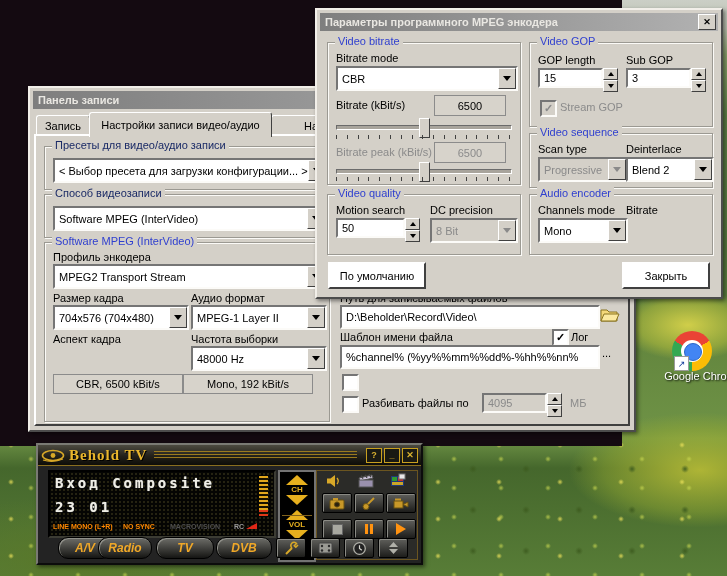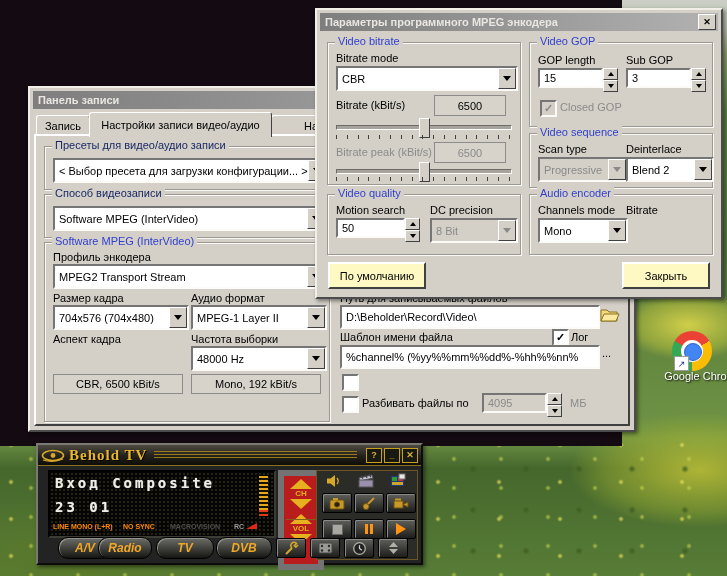--- a/index.html
+++ b/index.html
@@ -47,21 +47,21 @@
   .combo{position:absolute;background:#fff;border:2px solid;border-color:#757575 #fcfbf8 #fcfbf8 #757575;
     display:flex;align-items:center;padding-left:4px;white-space:nowrap;overflow:hidden}
   .combo .cbtn{margin-left:auto;width:16px;align-self:stretch;background:#d4d0c8;border:1px solid;
     border-color:#fff #404040 #404040 #fff;display:flex;align-items:center;justify-content:center;flex:0 0 16px}
   .tri-dn{width:0;height:0;border:4px solid transparent;border-top:5px solid #000;margin-top:4px}
   .combo.dis{background:#d4d0c8;color:#8a8a8a}
   .combo.dis .tri-dn{border-top-color:#8a8a8a}
   .fldbox{position:absolute;background:#fff;border:2px solid;border-color:#757575 #fcfbf8 #fcfbf8 #757575;
     display:flex;align-items:center;padding-left:4px;white-space:nowrap;overflow:hidden}
   .vbox{position:absolute;background:#d7d3cb;border:1px solid #8b8b8b;display:flex;align-items:center;justify-content:center}
-  .btn{position:absolute;background:#fef9c3;border:2px solid;border-color:#fff #404040 #404040 #fff;
+  .btn{position:absolute;background:#ffffff;border:2px solid;border-color:#fff #404040 #404040 #fff;
     display:flex;align-items:center;justify-content:center;color:#000}
   .btn.dis{color:#8b8b8b;text-shadow:1px 1px 0 #fff}
   .dim{color:#8b8b8b}
   .spin{position:absolute;display:flex}
   .spin .sfld{flex:1;background:#fff;border:2px solid;border-color:#757575 #fcfbf8 #fcfbf8 #757575;
     display:flex;align-items:center;padding-left:4px}
   .spin.dis .sfld{background:#d4d0c8;color:#8a8a8a}
   .spin .sbtns{width:15px;display:flex;flex-direction:column}
   .spin .sb{flex:1;background:#d4d0c8;border:1px solid;border-color:#fff #404040 #404040 #fff;
     display:flex;align-items:center;justify-content:center}
@@ -91,21 +91,21 @@
     border:2px solid;border-color:#000 #3c3c34 #3c3c34 #000}
   .dotgrid{position:absolute;inset:0;background-image:radial-gradient(rgba(150,140,70,.22) .8px,transparent 1.1px);background-size:4px 4px}
   .led{position:absolute;font-family:"DejaVu Sans Mono",monospace;font-weight:bold;color:#efeee6;
     font-size:14px;letter-spacing:3px;text-shadow:0 0 1px #888}
   #bh-meter{position:absolute;right:6px;top:4px;width:9px;height:40px;
     background:repeating-linear-gradient(180deg,#e2a71c 0 2px,#181200 2px 4px)}
   #bh-meter .red{position:absolute;left:0;bottom:0;width:9px;height:6px;
     background:repeating-linear-gradient(180deg,#e03818 0 2px,#181200 2px 4px)}
   .bh-status{position:absolute;font-size:7px;font-weight:bold;letter-spacing:0}
   .rc-wedge{position:absolute;width:0;height:0;border-left:11px solid transparent;border-bottom:6px solid #e02818}
-  #bh-chvol{position:absolute;left:240px;top:25px;width:34px;height:88px;background:#b91c1c;border:6px solid #737373}
+  #bh-chvol{position:absolute;left:240px;top:25px;width:34px;height:88px;background:#000000;border:2px solid #737373}
   .bh-sep{position:absolute;left:2px;right:2px;border-top:1px solid #80611c}
   .arr-up{width:0;height:0;border-left:11px solid transparent;border-right:11px solid transparent;
     border-bottom:10px solid #e7b01e;margin:3px auto 1px auto}
   .arr-dn{width:0;height:0;border-left:11px solid transparent;border-right:11px solid transparent;
     border-top:10px solid #e7b01e;margin:1px auto 2px auto}
   .chvol-lbl{color:#e7b01e;font-size:8px;font-weight:bold;text-align:center;line-height:8px}
   #bh-grid{position:absolute;left:278px;top:25px;width:100px;height:88px;background:#2b2b28;border:1px solid #6b5520}
   .bh-flaticon{position:absolute;width:16px;height:16px}
   .bh-btn{position:absolute;width:28px;height:18px;background:linear-gradient(180deg,#5f5f5b,#1d1d1b);
     border:1px solid #000;box-shadow:inset 1px 1px 0 #8a8a84;border-radius:2px;
@@ -200,21 +200,21 @@
     <span class="lbl" style="left:146px;top:90px">Частота выборки</span>
     <div class="combo" style="left:146px;top:103px;width:128px;height:21px">
       <span>48000 Hz</span>
       <span class="cbtn">
           <i class="tri-dn"></i>
         </span>
     </div>
     <div class="vbox" style="left:8px;top:131px;width:128px;height:18px">
       <span>CBR, 6500 kBit/s</span>
     </div>
-    <div class="vbox" style="left:146px;top:131px;width:128px;height:18px">
+    <div class="vbox" style="left:138px;top:131px;width:128px;height:18px">
       <span>Mono, 192 kBit/s</span>
     </div>
   </div>
 
   <span class="lbl" style="left:310px;top:204px">Путь для записываемых файлов</span>
   <div class="fldbox" style="left:310px;top:217px;width:252px;height:20px">
     <span>D:\Beholder\Record\Video\</span>
   </div>
   <svg class="abs" style="left:570px;top:219px" width="20" height="16" viewBox="0 0 20 16">
     <path d="M1 3 h6 l2 2 h8 v9 H1 z" fill="#f4d87a" stroke="#8a7420"></path>
@@ -303,21 +303,21 @@
             <i class="tri-up-s"></i>
           </span>
         <span class="sb">
             <i class="tri-dn-s"></i>
           </span>
       </span>
     </div>
     <div class="cb dis" style="left:10px;top:57px">
       <span>✓</span>
     </div>
-    <span class="lbl dim" style="left:30px;top:58px">Closed GOP</span>
+    <span class="lbl dim" style="left:30px;top:58px">Stream GOP</span>
   </div>
 
   <div class="grp" style="left:212px;top:123px;width:182px;height:53px">
     <span class="lg blue">Video sequence</span>
     <span class="lbl" style="left:8px;top:9px">Scan type</span>
     <span class="lbl" style="left:96px;top:9px">Deinterlace</span>
     <div class="combo dis" style="left:8px;top:23px;width:82px;height:21px">
       <span>Progressive</span>
       <span class="cbtn">
           <i class="tri-dn"></i>

